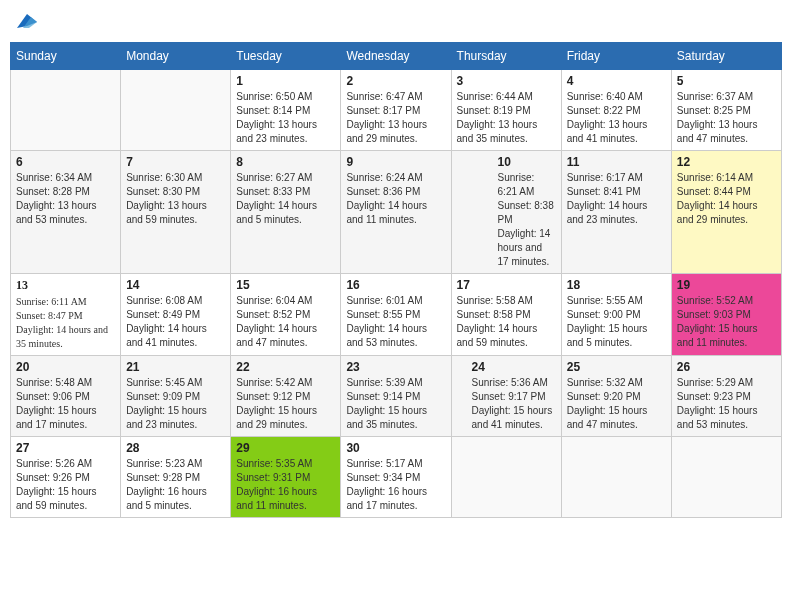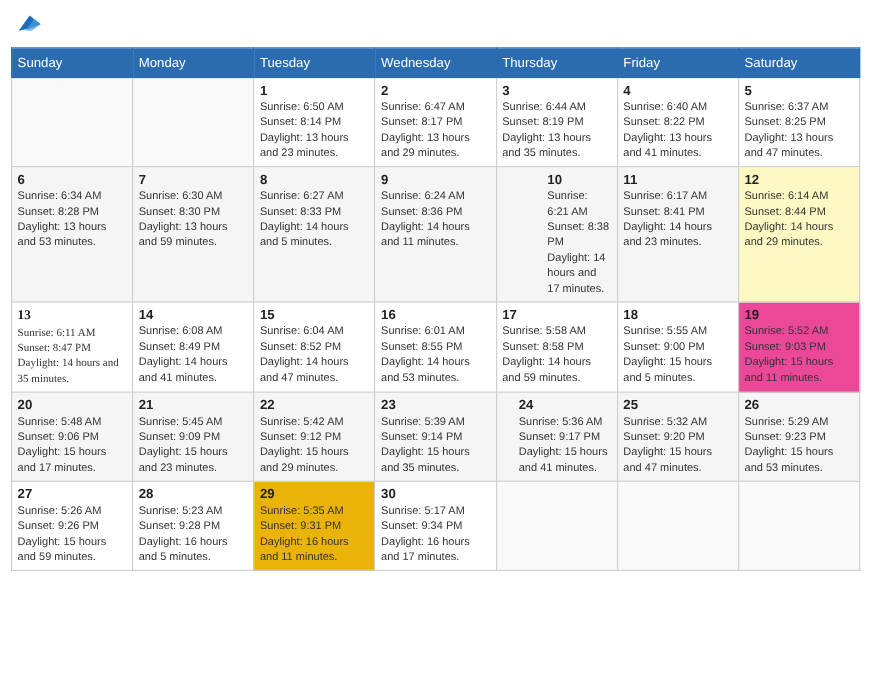--- a/index.html
+++ b/index.html
@@ -361,21 +361,21 @@
           </div>
         </td>
         <td style="background: rgb(255, 255, 255); margin-left: 11px;">
           <div class="day-number">28</div>
           <div class="day-info">
             <div>Sunrise: 5:23 AM</div>
             <div>Sunset: 9:28 PM</div>
             <div>Daylight: 16 hours and 5 minutes.</div>
           </div>
         </td>
-        <td style="background: #eab308;">
+        <td style="background: #84cc16;">
           <div class="day-number">29</div>
           <div class="day-info">
             <div>Sunrise: 5:35 AM</div>
             <div>Sunset: 9:31 PM</div>
             <div>Daylight: 16 hours and 11 minutes.</div>
           </div>
         </td>
         <td style="background: rgb(255, 255, 255);">
           <div class="day-number">30</div>
           <div class="day-info">

